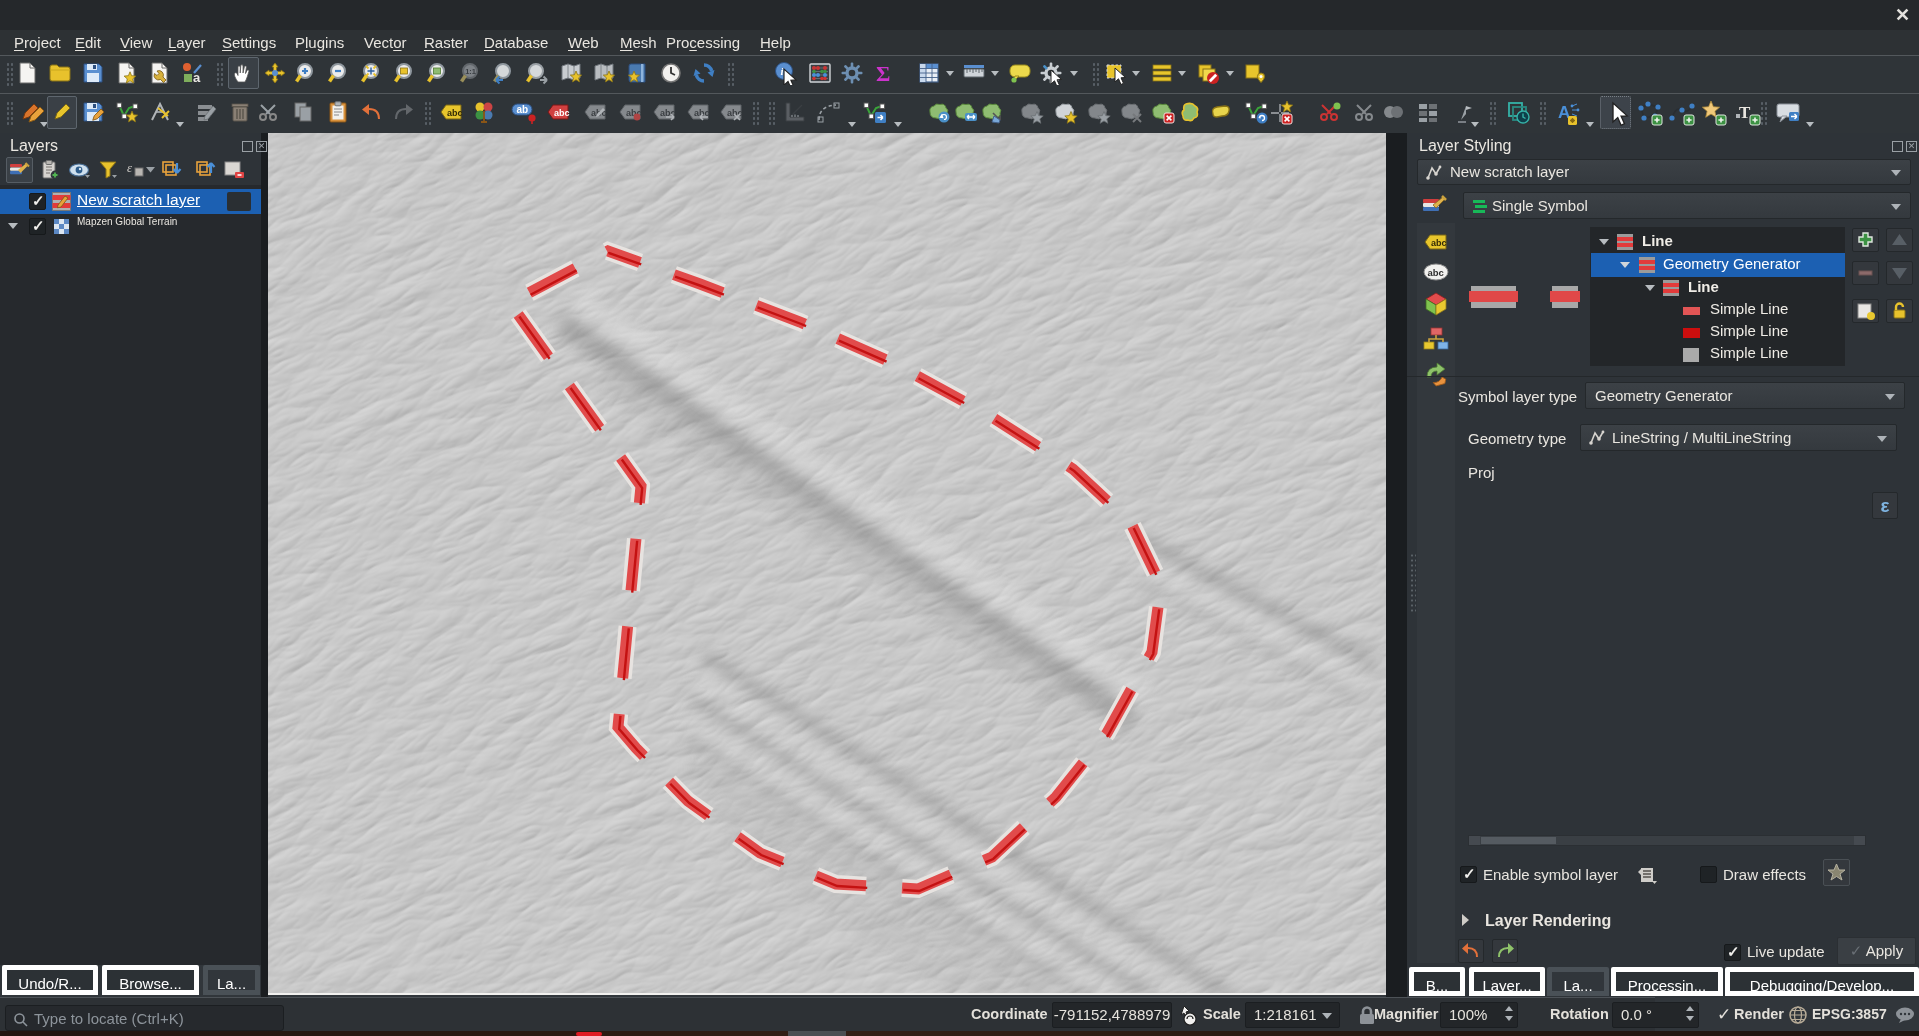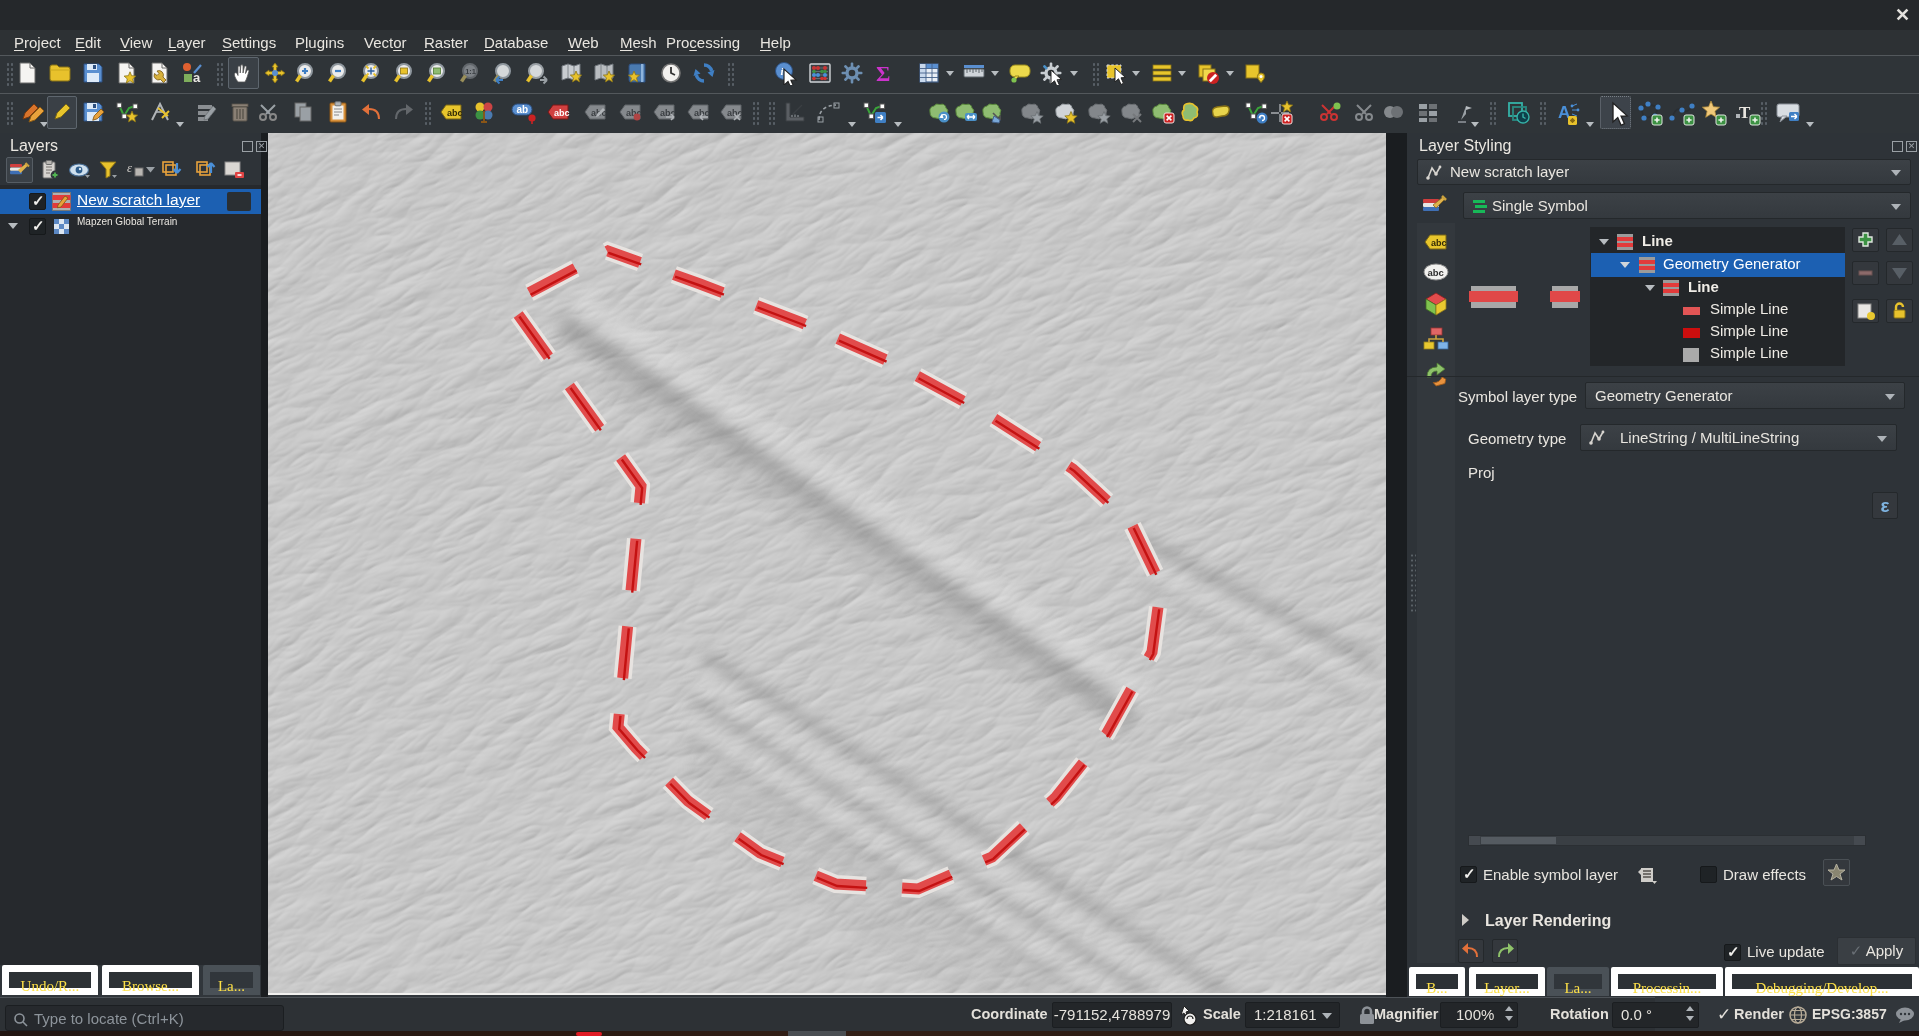--- a/index.html
+++ b/index.html
@@ -25,22 +25,22 @@
 
   
   #leftpanel { position:absolute; left:0; top:133px; width:261px; height:832px; background:#2e3338;text-decoration:underline; }
   #lp-title { position:absolute; left:10px; top:4px; font-size:16px; color:#eae7e1; }
   #layers-tree { position:absolute; left:0; top:56px; width:261px; }
   .lrow { position:absolute; left:0; width:261px; height:24px; color:#e9e6e0; font-size:15px; }
   .cb { position:absolute; width:17px; height:17px; background:#1f2326; border:1px solid #16191b; border-radius:2px; }
   .cb.checked:after { content:"\2713"; position:absolute; left:2px; top:-2px; color:#f0efec; font-size:15px; font-weight:bold; }
 
   
-  .btab { position:absolute; top:965px; height:30px; background:#2c3135; border:7px solid #ffffff;
-    color:#fde047; font-size:15px; text-align:center; line-height:28px; border-radius:2px 2px 0 0;font-family:Liberation Serif, serif; }
+  .btab { position:absolute; top:965px; height:30px; background:#2c3135; border:5px solid #ffffff;
+    color:#ffffff; font-size:15px; text-align:center; line-height:28px; border-radius:2px 2px 0 0; }
   .btab.active { background:#31363b; border-color:#4a5157; }
   #locator { position:absolute; left:5px; top:1005px; width:279px; height:26px; background:#26292d;
     border:1px solid #1b1e21; border-radius:3px; color:#8d949b; font-size:15px; line-height:26px; z-index:6; }
 
   
   #rightpanel { position:absolute; left:1407px; top:133px; width:512px; height:864px; background:#2e3338; }
   .rp-label { position:absolute; color:#e9e6e0; font-size:15px; }
   .combo { position:absolute; background:linear-gradient(#3c4146,#34393e); border:1px solid #24282b;
     border-radius:2px; color:#e9e6e0; font-size:15px; }
   .combo .ca { position:absolute; right:9px; top:50%; margin-top:-2px; width:0; height:0;
@@ -838,21 +838,21 @@
   <div class="combo" style="left:178px;top:249px;width:320px;height:27px;line-height:25px"><span style="margin-left:9px">Geometry Generator</span><span class="ca"></span></div>
 
   <span class="rp-label" style="left:61px;top:297px">Geometry type</span>
   <div class="combo" style="left:173px;top:291px;width:317px;height:27px;line-height:25px">
     <svg class="abs" style="left:7px;top:4px" width="18" height="18" viewBox="0 0 18 18">
       <path d="M3,14 L7,4 L11,10 L15,3" fill="none" stroke="#d7d4cf" stroke-width="1.6"></path>
       <circle cx="3" cy="14" r="1.8" fill="#d7d4cf"></circle>
         <circle cx="11" cy="10" r="1.8" fill="#d7d4cf"></circle>
         <circle cx="15" cy="3" r="1.4" fill="#d7d4cf"></circle>
     </svg>
-    <span style="margin-left:39px">LineString / MultiLineString</span><span class="ca"></span>
+    <span style="margin-left:31px">LineString / MultiLineString</span><span class="ca"></span>
   </div>
 
   <span class="rp-label" style="left:61px;top:331px">Proj</span>
 
   <div class="abs" style="left:465px;top:359px;width:26px;height:27px;background:#34383d;border:1px solid #24282b;border-radius:2px;color:#7eb3e0;font-size:19px;font-weight:bold;text-align:center;line-height:25px">ε</div>
 
   <div class="abs" style="left:61px;top:702px;width:398px;height:11px;background:#3a3f44;border:1px solid #2b2f33">
     <div class="abs" style="left:0px;top:0px;width:11px;height:9px;background:#454a50"></div>
     <div class="abs" style="left:12px;top:1px;width:75px;height:7px;background:#555b61"></div>
     <div class="abs" style="right:0px;top:0px;width:11px;height:9px;background:#454a50"></div>
@@ -908,21 +908,21 @@
   <svg class="abs" style="left:1176px;top:5px" width="24" height="24" viewBox="0 0 24 24">
     <path d="M8 3 L13 8 L10 9 L12 14 L10 15 L8 10 L5 12 Z" fill="#f2f1ef" stroke="#222" stroke-width="1"></path>
     <circle cx="14" cy="16" r="6" fill="#f2f1ef" stroke="#222" stroke-width="1.2"></circle>
     <path d="M11 16 a3 3 0 0 1 6 0" fill="none" stroke="#222" stroke-width="1.2"></path>
   </svg>
   <svg class="abs" style="left:1357px;top:7px" width="20" height="22" viewBox="0 0 20 22">
     <rect x="3" y="9" width="14" height="10" rx="1.5" fill="#8d9298"></rect>
     <path d="M6 9 V6.5 a4 4 0 0 1 8 0 V9" fill="none" stroke="#8d9298" stroke-width="2.6"></path>
   </svg>
   <span class="sb-label" style="left:1374px">Magnifier</span>
-  <div class="sb-box" style="left:1440px;width:78px;text-align:left;padding-left:15px">100%
+  <div class="sb-box" style="left:1440px;width:78px;text-align:left;padding-left:8px">100%
     <span class="abs" style="right:4px;top:3px;width:0;height:0;border-left:4px solid transparent;border-right:4px solid transparent;border-bottom:5px solid #aeb3b8"></span>
     <span class="abs" style="right:4px;top:13px;width:0;height:0;border-left:4px solid transparent;border-right:4px solid transparent;border-top:5px solid #aeb3b8"></span>
   </div>
   <span class="sb-label" style="left:1550px">Rotation</span>
   <div class="sb-box" style="left:1612px;width:87px;text-align:left;padding-left:8px">0.0 °
     <span class="abs" style="right:4px;top:3px;width:0;height:0;border-left:4px solid transparent;border-right:4px solid transparent;border-bottom:5px solid #aeb3b8"></span>
     <span class="abs" style="right:4px;top:13px;width:0;height:0;border-left:4px solid transparent;border-right:4px solid transparent;border-top:5px solid #aeb3b8"></span>
   </div>
   <span class="sb-label" style="left:1717px;font-weight:normal;font-size:17px">✓</span>
   <span class="sb-label" style="left:1734px">Render</span>

